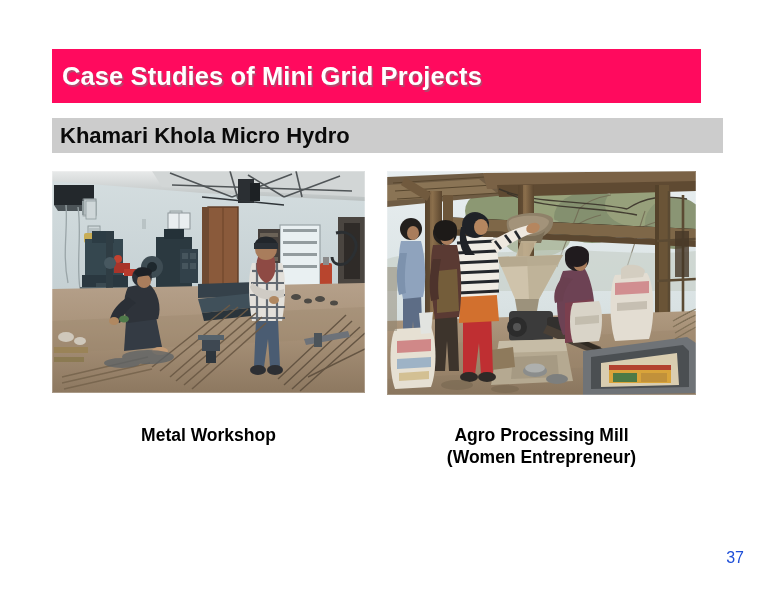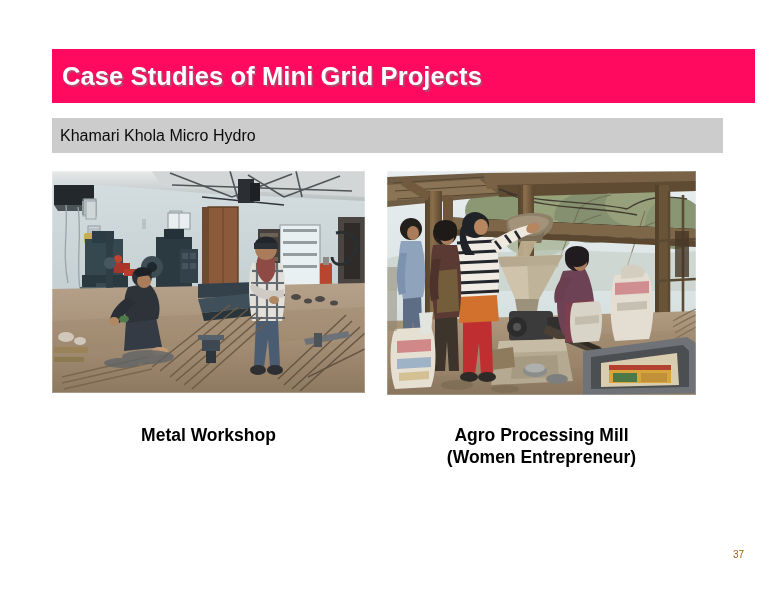--- a/index.html
+++ b/index.html
@@ -21,21 +21,21 @@
     position: absolute;
     inset: 0;
     background: #ffffff;
   }
 
   
   .title-banner {
     position: absolute;
     left: 52px;
     top: 49px;
-    width: 703px;
+    width: 649px;
     height: 54px;
     background: #FF0A5E;
     display: flex;
     align-items: center;
   }
   .title-text {
     margin-left: 10px;
     color: #ffffff;
     font-size: 25.5px;
     font-weight: bold;
@@ -51,22 +51,22 @@
     top: 118px;
     width: 671px;
     height: 35px;
     background: #CCCCCC;
     display: flex;
     align-items: center;
   }
   .subtitle-text {
     margin-left: 8px;
     color: #0a0a0a;
-    font-size: 16px;
-    font-weight: normal;
+    font-size: 22px;
+    font-weight: bold;
     white-space: nowrap;
   }
 
   
   .photo {
     position: absolute;
     overflow: hidden;
     background: #cfd6d8;
   }
   #photo-left {
@@ -101,22 +101,22 @@
     left: 387px;
     top: 424px;
     width: 309px;
   }
 
   
   .page-number {
     position: absolute;
     right: 32px;
     top: 549px;
-    font-size: 10px;
-    color: #a16207;
+    font-size: 16px;
+    color: #1d4ed8;
   }
 </style>
 </head>
 <body>
 
 <div class="slide">
 
   <div class="title-banner">
     <div class="title-text">Case Studies of Mini Grid Projects</div>
   </div>

